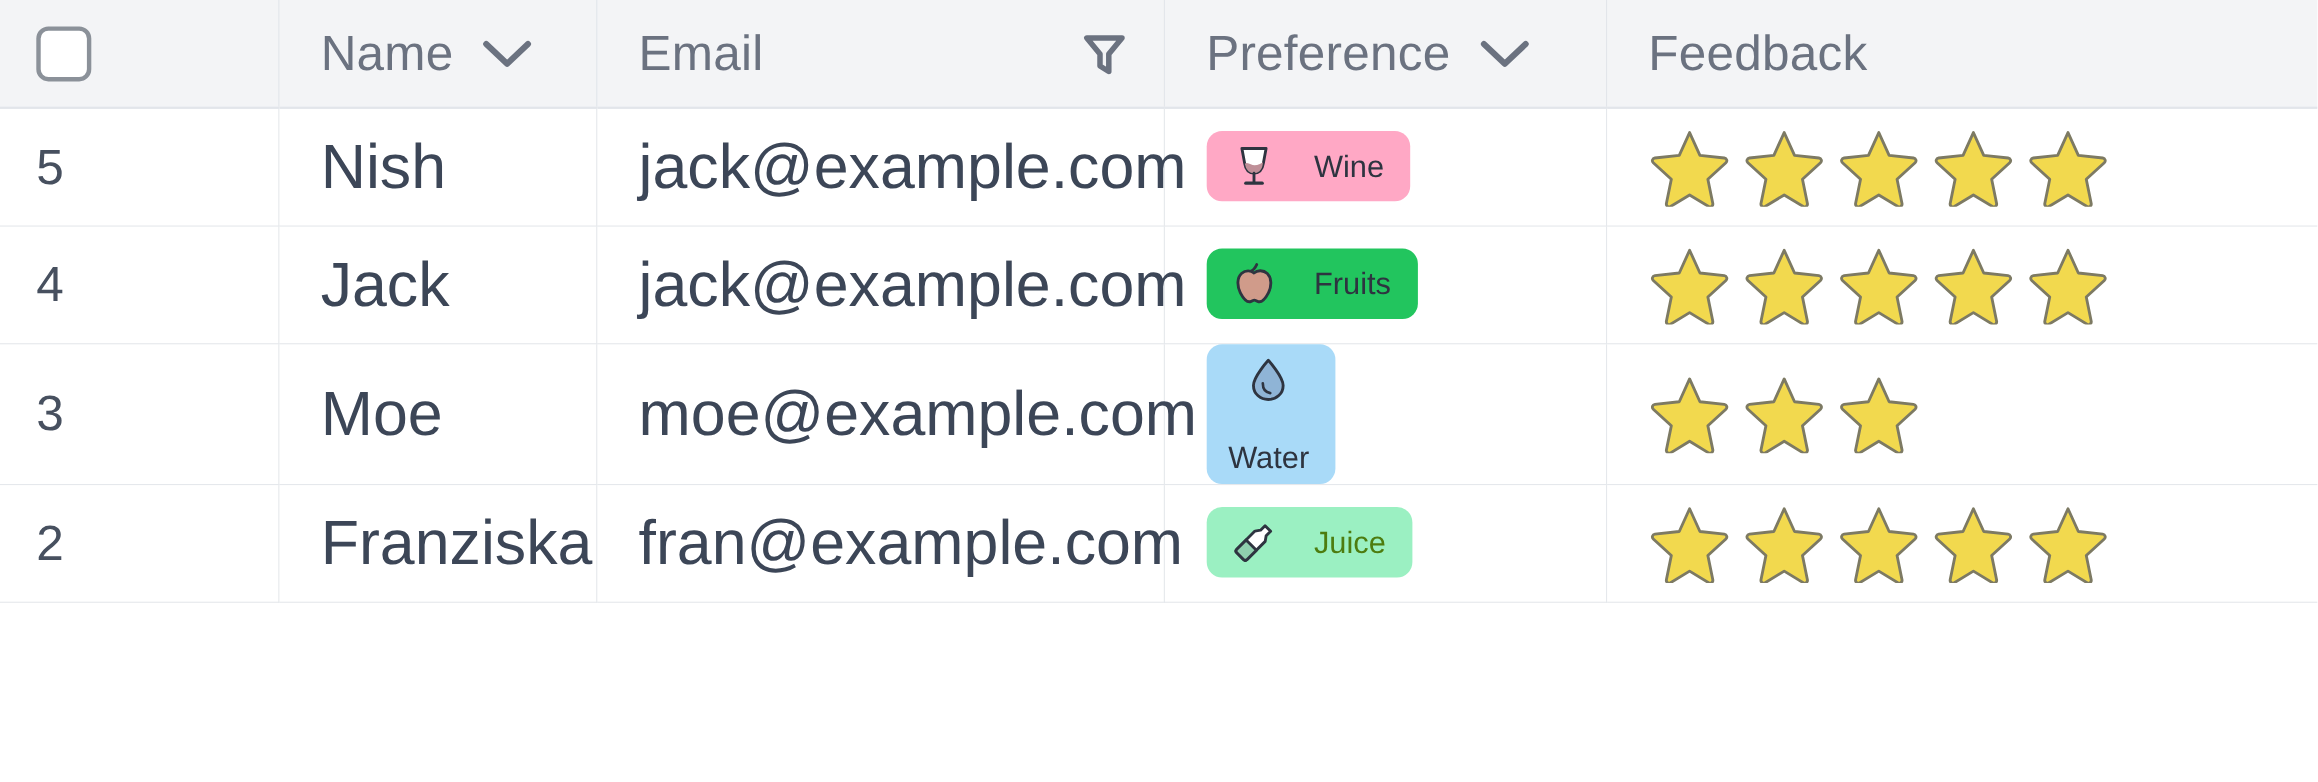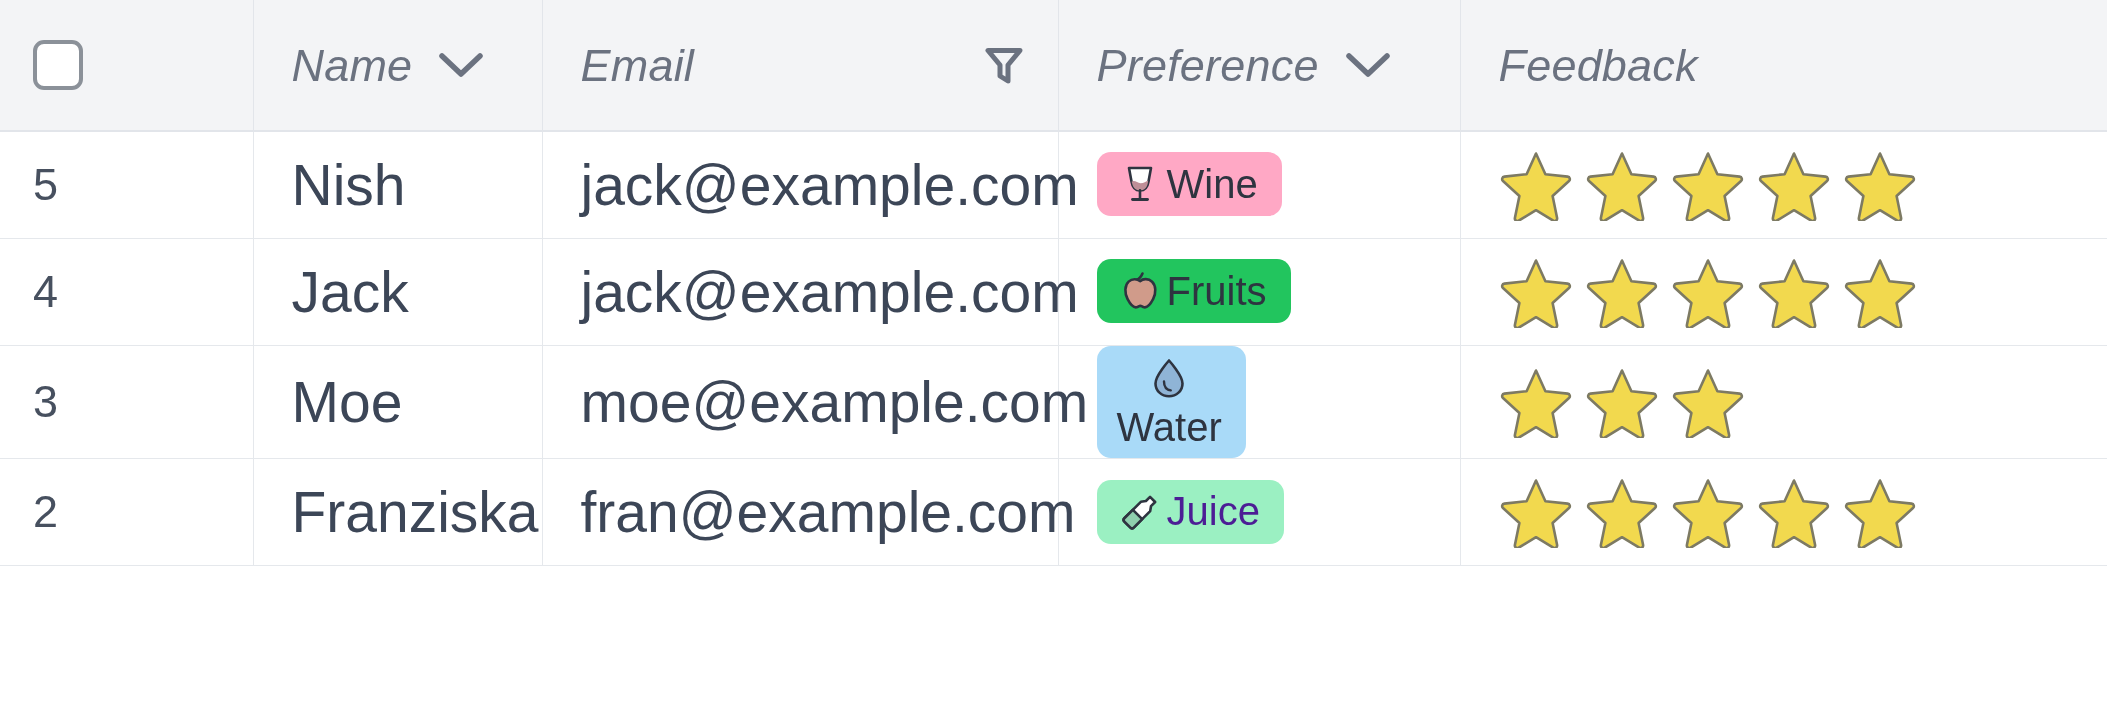--- a/index.html
+++ b/index.html
@@ -21,22 +21,21 @@
   }
 
   .data-table {
     border-collapse: collapse;
     table-layout: fixed;
     width: 2107px;
   }
 
   
   .data-table thead tr {
-    height: 131px;
-    font-style: italic;
+    height: 98px;
   }
   .data-table thead th {
     background: #f3f4f6;
     border-bottom: 2px solid #e2e5ea;
     border-right: 1px solid #e2e5ea;
     padding: 0 0 0 38px;
     text-align: left;
     vertical-align: middle;
     font-weight: 400;
     box-sizing: border-box;
@@ -113,24 +112,24 @@
   }
   .cell-text {
     font-size: 57px;
     color: #3c4657;
   }
 
   
   .badge {
     display: inline-flex;
     align-items: center;
-    gap: 4px;
+    gap: 32px;
     padding: 9px 24px 9px 20px;
     border-radius: 14px;
-    font-size: 40px;
+    font-size: 28px;
     color: #2e3440;
     line-height: 1.12;
     white-space: nowrap;
   }
   .badge .badge-icon {
     display: inline-flex;
     align-items: center;
     justify-content: center;
     width: 46px;
     height: 46px;
@@ -304,21 +303,21 @@
               <svg class="star" width="74" height="72" viewBox="0 0 74 72">
                 <path d="M37 4.5 L46.4 25.2 L68.6 27.6 C70.8 27.9 71.6 30.5 70 32 L53.6 47 L58.1 69 C58.5 71.2 56.2 72.8 54.3 71.7 L37 61.2 L19.7 71.7 C17.8 72.8 15.5 71.2 15.9 69 L20.4 47 L4 32 C2.4 30.5 3.2 27.9 5.4 27.6 L27.6 25.2 Z" fill="#f2d94e" stroke="#7d7a63" stroke-width="2.6" stroke-linejoin="round"></path>
               </svg>
             </div>
           </td>
         </tr>
         <tr>
           <td class="col-select"><span class="rownum">2</span></td>
           <td><span class="cell-text">Franziska</span></td>
           <td><span class="cell-text">fran@example.com</span></td>
-          <td><span class="badge" style="background: rgb(155, 240, 194); color: #4c1d95;">
+          <td><span class="badge" style="background: rgb(155, 240, 194); color: #4d7c0f;">
               <span class="badge-icon">
                 <svg width="44" height="44" viewBox="0 0 44 44">
                   <g transform="rotate(45 22 22)">
                     <path d="M18.4 4.2 H25.6 V10 L28.6 14.2 V37.5 C28.6 38.9 27.6 39.8 26.3 39.8 H17.7 C16.4 39.8 15.4 38.9 15.4 37.5 V14.2 L18.4 10 Z" fill="#ffffff" stroke="#2e3440" stroke-width="2.6" stroke-linejoin="round"></path>
                     <path d="M15.4 25.5 H28.6 V37.5 C28.6 38.9 27.6 39.8 26.3 39.8 H17.7 C16.4 39.8 15.4 38.9 15.4 37.5 Z" fill="#8fcfae" stroke="#2e3440" stroke-width="2.6" stroke-linejoin="round"></path>
                   </g>
                 </svg>
               </span>
               <span>Juice</span>
             </span></td>

